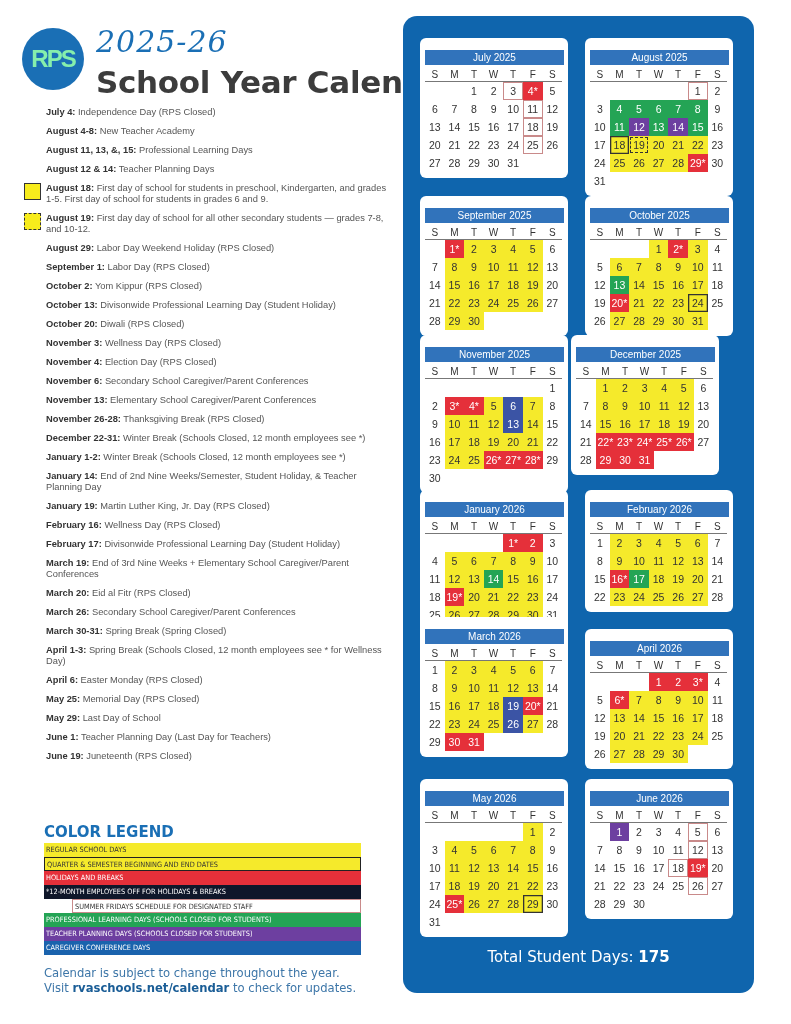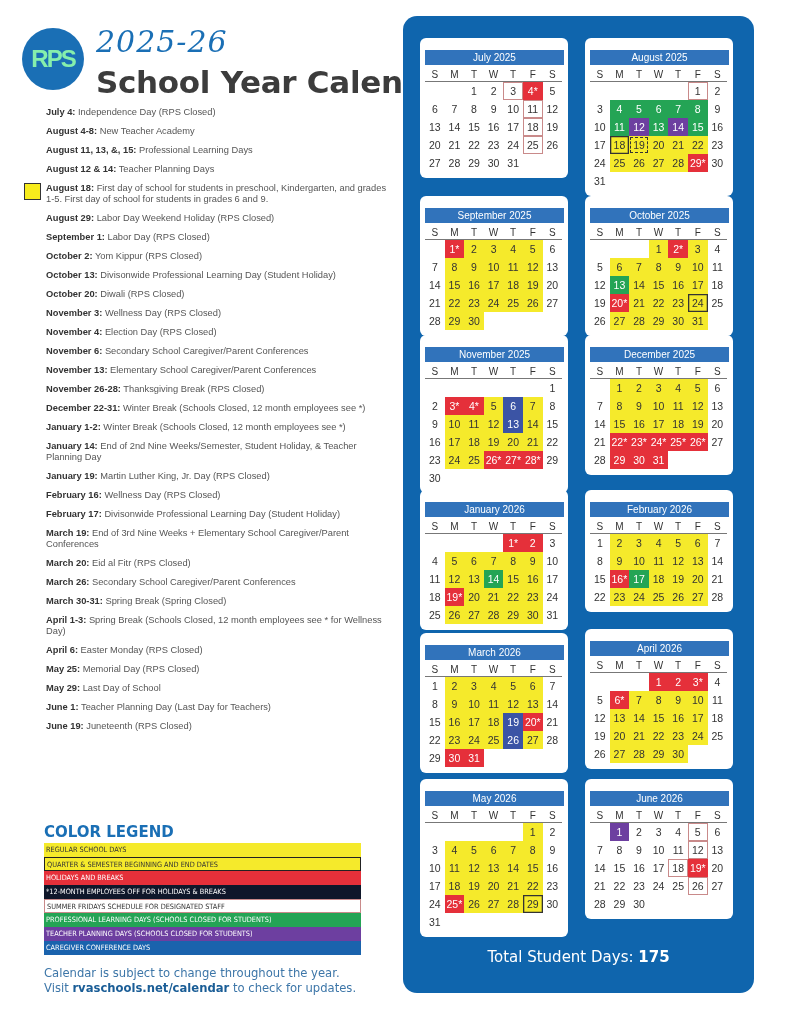--- a/index.html
+++ b/index.html
@@ -56,20 +56,21 @@
   <div class="year">2025-26</div>
   <div class="subtitle">School Year Calendar</div>
 </div>
 
 <div class="events" id="events">
     <div class="event"><b>July 4:</b><span> Independence Day (RPS Closed)</span></div>
     <div class="event"><b>August 4-8:</b><span> New Teacher Academy</span></div>
     <div class="event"><b>August 11, 13, &amp;, 15:</b><span> Professional Learning Days</span></div>
     <div class="event"><b>August 12 &amp; 14:</b><span> Teacher Planning Days</span></div>
     <div class="event"><span class="swatch"></span><b>August 18:</b><span>  First day of school for students in preschool, Kindergarten, and grades 1-5. First day of school for students in grades 6 and 9.</span></div>
+    <div class="event"><span class="swatch dashed"></span><b>August 19:</b><span> First day day of school for all other secondary students — grades 7-8, and 10-12.</span></div>
     <div class="event"><b>August 29:</b><span> Labor Day Weekend Holiday (RPS Closed)</span></div>
     <div class="event"><b>September 1:</b><span> Labor Day (RPS Closed)</span></div>
     <div class="event"><b>October 2:</b><span> Yom Kippur (RPS Closed)</span></div>
     <div class="event"><b>October 13:</b><span> Divisonwide Professional Learning Day (Student Holiday)</span></div>
     <div class="event"><b>October 20:</b><span> Diwali (RPS Closed)</span></div>
     <div class="event"><b>November 3:</b><span> Wellness Day (RPS Closed)</span></div>
     <div class="event"><b>November 4:</b><span> Election Day (RPS Closed)</span></div>
     <div class="event"><b>November 6:</b><span> Secondary School Caregiver/Parent Conferences</span></div>
     <div class="event"><b>November 13:</b><span> Elementary School Caregiver/Parent Conferences</span></div>
     <div class="event"><b>November 26-28:</b><span> Thanksgiving Break (RPS Closed)</span></div>
@@ -90,21 +91,21 @@
     <div class="event"><b>June 1:</b><span> Teacher Planning Day (Last Day for Teachers)</span></div>
     <div class="event"><b>June 19:</b><span> Juneteenth (RPS Closed)</span></div>
   </div>
 
 <div class="legend-title">COLOR LEGEND</div>
 <div class="legend" id="legend">
     <div class="legend-row" style="background: rgb(245, 234, 43); color: rgb(51, 51, 51);">REGULAR SCHOOL DAYS</div>
     <div class="legend-row" style="background: rgb(245, 234, 43); color: rgb(51, 51, 51); border: 1.5px solid rgb(34, 34, 34);">QUARTER &amp; SEMESTER BEGINNING AND END DATES</div>
     <div class="legend-row" style="background: rgb(229, 48, 58); color: rgb(255, 255, 255);">HOLIDAYS AND BREAKS</div>
     <div class="legend-row" style="background: #0f172a; color: rgb(255, 255, 255);">*12-MONTH EMPLOYEES OFF FOR HOLIDAYS &amp; BREAKS</div>
-    <div class="legend-row" style="background: rgb(255, 255, 255); color: rgb(51, 51, 51); border: 1px solid rgb(201, 138, 138);">SUMMER FRIDAYS SCHEDULE FOR DESIGNATED STAFF</div>
+    <div class="legend-row" style="background: rgb(255, 255, 255); color: rgb(51, 51, 51); border: 1px solid rgb(201, 138, 138); margin-left: 28px;">SUMMER FRIDAYS SCHEDULE FOR DESIGNATED STAFF</div>
     <div class="legend-row" style="background: rgb(36, 164, 85); color: rgb(255, 255, 255);">PROFESSIONAL LEARNING DAYS (SCHOOLS CLOSED FOR STUDENTS)</div>
     <div class="legend-row" style="background: rgb(109, 63, 160); color: rgb(255, 255, 255);">TEACHER PLANNING DAYS (SCHOOLS CLOSED FOR STUDENTS)</div>
     <div class="legend-row" style="background: rgb(26, 99, 173); color: rgb(255, 255, 255);">CAREGIVER CONFERENCE DAYS</div>
   </div>
 
 <div class="footer-note">
   <div>Calendar is subject to change throughout the year.</div>
   <div><span>Visit </span><b>rvaschools.net/calendar</b><span> to check for updates.</span></div>
 </div>
 
@@ -333,21 +334,21 @@
         <div class="day ">23</div>
         <div class="day y">24</div>
         <div class="day y">25</div>
         <div class="day r">26*</div>
         <div class="day r">27*</div>
         <div class="day r">28*</div>
         <div class="day ">29</div>
         <div class="day ">30</div>
       </div>
     </div>
-    <div class="cal" style="left: 182px; top: 319px;">
+    <div class="cal" style="left: 168px; top: 319px;">
       <div class="cal-title">December 2025</div>
       <div class="cal-grid">
         <div class="dow">S</div>
         <div class="dow">M</div>
         <div class="dow">T</div>
         <div class="dow">W</div>
         <div class="dow">T</div>
         <div class="dow">F</div>
         <div class="dow">S</div>
         <div class="day e"></div>
@@ -464,21 +465,21 @@
         <div class="day ">21</div>
         <div class="day ">22</div>
         <div class="day y">23</div>
         <div class="day y">24</div>
         <div class="day y">25</div>
         <div class="day y">26</div>
         <div class="day y">27</div>
         <div class="day ">28</div>
       </div>
     </div>
-    <div class="cal" style="left: 17px; top: 617px;">
+    <div class="cal" style="left: 17px; top: 601px;">
       <div class="cal-title">March 2026</div>
       <div class="cal-grid">
         <div class="dow">S</div>
         <div class="dow">M</div>
         <div class="dow">T</div>
         <div class="dow">W</div>
         <div class="dow">T</div>
         <div class="dow">F</div>
         <div class="dow">S</div>
         <div class="day ">1</div>

